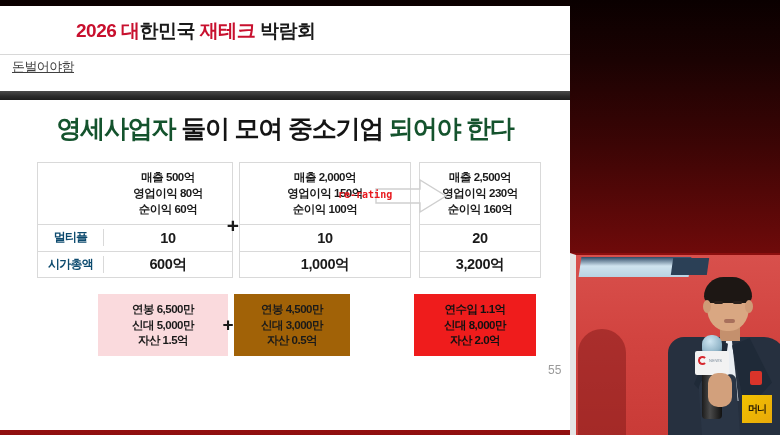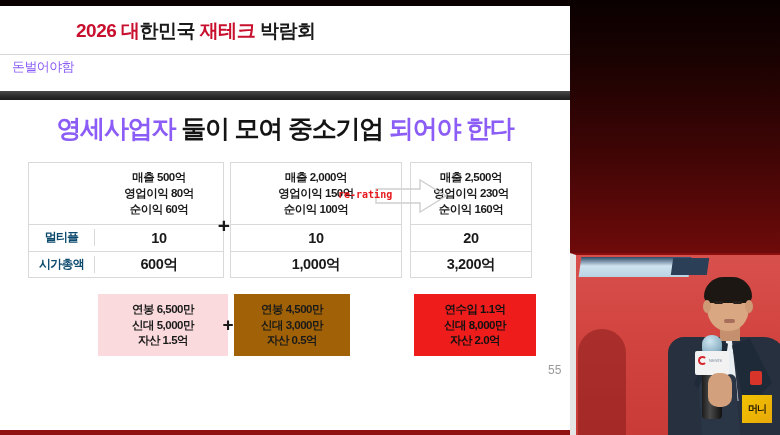--- a/index.html
+++ b/index.html
@@ -52,40 +52,40 @@
     background: #d8d8d8;
   }
 
   
   .sub-header {
     position: absolute; left: 0; top: 49px; width: 570px; height: 36px;
     background: #ffffff;
   }
   .sub-header-label {
     position: absolute; left: 12px; top: 52px;
-    font-size: 13px; color: #8b5cf6; font-weight: 400; letter-spacing: -0.6px;
+    font-size: 13px; color: #404040; font-weight: 400; letter-spacing: -0.6px; text-decoration: underline;
   }
   .band-dark {
     position: absolute; left: 0; top: 85px; width: 570px; height: 9px;
     background: linear-gradient(180deg, #4a4a4a 0%, #2a2a2a 60%, #1d1d1d 100%);
   }
 
   
   .slide-heading {
     position: absolute; left: 0; top: 106px; width: 570px;
     text-align: center;
     font-size: 25px; font-weight: 800; letter-spacing: -1.2px;
     white-space: nowrap;
   }
-  .slide-heading .red { color: #8b5cf6; }
+  .slide-heading .red { color: #14532d; }
   .slide-heading .dark { color: #141414; }
 
   
   .table-wrap {
-    position: absolute; left: 28px; top: 156px;
+    position: absolute; left: 37px; top: 156px;
     width: 504px; height: 116px;
   }
   .grp {
     position: absolute; top: 0;
     height: 116px;
     display: flex; flex-direction: column;
     border: 1px solid #d9d9d9;
     background: #fff;
   }
   .grp.g1 { left: 0;   width: 196px; }

